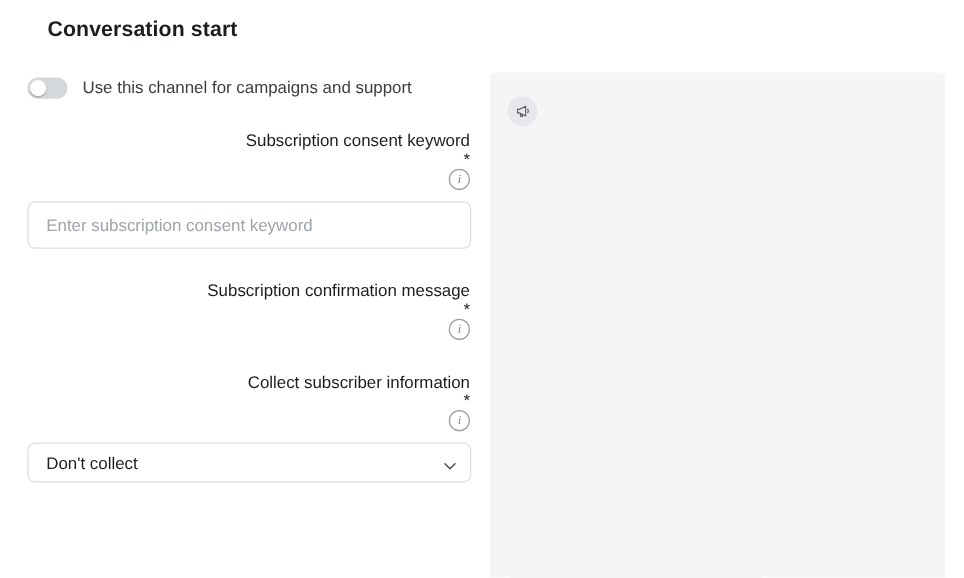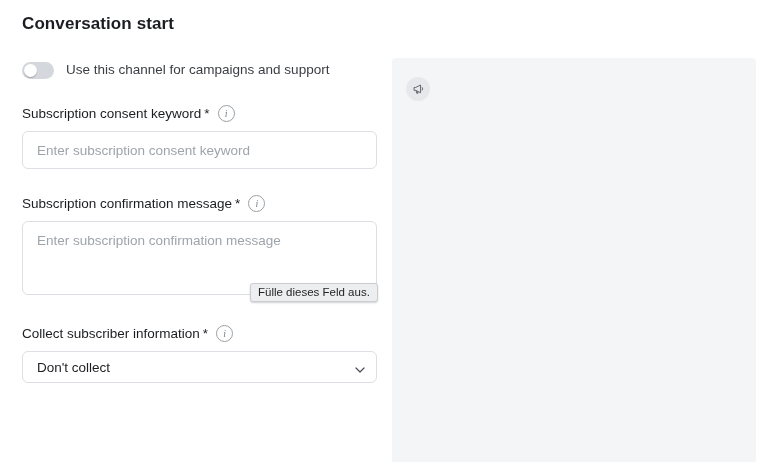--- a/index.html
+++ b/index.html
@@ -29,21 +29,21 @@
     height: 462px;
     background: #ffffff;
     box-sizing: border-box;
     padding: 0 16px 0 22px;
   }
 
   .page-title {
     font-size: 17px;
     font-weight: bold;
     color: #1b1d21;
-    margin: 14px 0 0 0;
+    margin: 14px 0 0 16px;
     letter-spacing: 0.1px;
   }
 
   
   .toggle-row {
     display: flex;
     align-items: flex-start;
     margin-top: 28px;
   }
   .toggle {
@@ -70,24 +70,25 @@
     font-size: 13.5px;
     color: #3a3d42;
   }
 
   
   .field {
     margin-top: 26px;
   }
   .field-label {
     display: flex;
-    align-items: center;
+    align-items: flex-end;
     font-size: 13.5px;
     color: #1b1d21;
     margin-bottom: 9px;
+    flex-direction: column;
   }
   .req {
     color: #1b1d21;
     margin-left: 3px;
   }
   .info-icon {
     display: inline-flex;
     align-items: center;
     justify-content: center;
     width: 15px;
@@ -253,24 +254,20 @@
       </div>
       <input class="text-input" type="text" placeholder="Enter subscription consent keyword" style="">
     </div>
 
     <div class="field">
       <div class="field-label">
         <span>Subscription confirmation message</span>
         <span class="req">*</span>
         <span class="info-icon">i</span>
       </div>
-      <div class="textarea-wrap">
-        <textarea class="text-area" placeholder="Enter subscription confirmation message" style=""></textarea>
-        <div class="validation-tip">Fülle dieses Feld aus.</div>
-      </div>
     </div>
 
     <div class="field">
       <div class="field-label">
         <span>Collect subscriber information</span>
         <span class="req">*</span>
         <span class="info-icon">i</span>
       </div>
       <div class="select-wrap">
         <select class="select-input">

